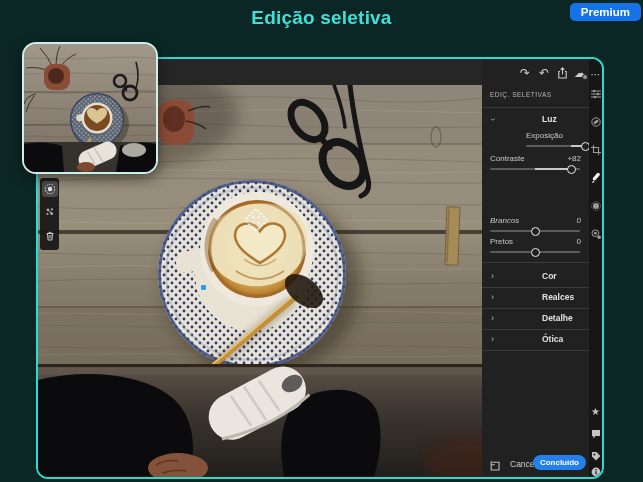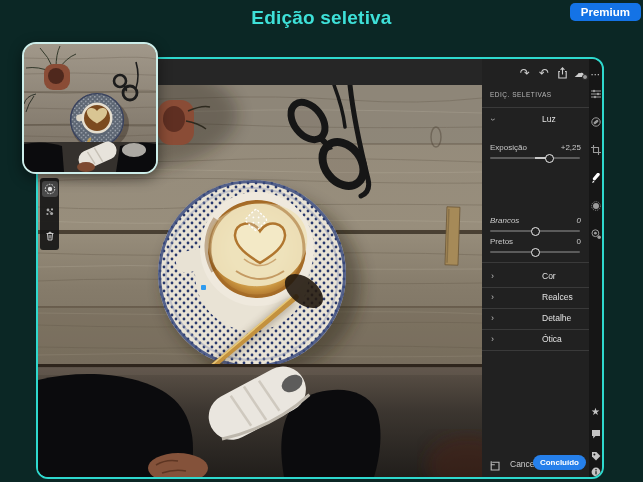--- a/index.html
+++ b/index.html
@@ -23,21 +23,21 @@
   .tb-ic{top:6px;width:16px;height:16px;color:#cfcfcf;font-size:12px;line-height:16px;text-align:center;}
   .tb-ic svg{display:block;margin:2px auto 0;}
   .cloud-badge{position:absolute;right:0;bottom:1px;width:6px;height:6px;border-radius:50%;background:#9a9a9a;border:1px solid #262626;box-sizing:border-box;}
 
   
   .panel-h{left:8px;top:32px;font-size:6.5px;letter-spacing:.5px;color:#b8b8b8;}
   .divider{left:0;width:107px;height:1px;background:#3a3a3a;}
   .sec-row{left:0;width:107px;height:16px;}
   .chev{position:absolute;left:9px;top:2px;color:#bdbdbd;font-size:9px;line-height:11px;}
   .chev.exp{transform:rotate(90deg);transform-origin:50% 50%;}
-  .sec-label{position:absolute;left:24px;top:2px;color:#e2e2e2;font-size:8.5px;font-weight:400;padding-left:36px;}
+  .sec-label{position:absolute;left:24px;top:2px;color:#e2e2e2;font-size:8.5px;font-weight:700;padding-left:36px;}
   .slider{left:0;width:107px;height:22px;}
   .s-lab{position:absolute;left:8px;top:0;color:#c9c9c9;font-size:8px;}
   .s-val{position:absolute;right:8px;top:0;color:#c9c9c9;font-size:8px;}
   .track{position:absolute;left:8px;right:9px;top:14px;height:2px;background:#5b5b5b;border-radius:1px;}
   .fill{position:absolute;top:0;height:2px;background:#c9c9c9;}
   .knob{position:absolute;top:-3.5px;width:9px;height:9px;border:1.5px solid #ececec;border-radius:50%;
         background:#212121;box-sizing:border-box;}
 
   
   .foot{left:444px;top:392px;width:107px;height:26px;background:#212121;}
@@ -251,26 +251,34 @@
     </div>
 
     <div class="abs panel-h">EDIÇ. SELETIVAS</div>
     <div class="abs divider" style="top:48px;"></div>
 
     <div class="abs sec-row" style="top:53px;">
       <span class="chev exp">›</span>
       <span class="sec-label">Luz</span>
     </div>
 
-    <div class="abs slider" style="top:84px;">
+    <div class="abs slider" style="top:72px;margin-left:36px;">
       <span class="s-lab">Exposição</span>
       <span class="s-val">+2,25</span>
       <div class="track">
           <div class="fill" style="left: 50%; width: 16%;"></div>
           <div class="knob" style="left: calc(66% - 4.5px);"></div>
+        </div>
+    </div>
+    <div class="abs slider" style="top:95px;">
+      <span class="s-lab">Contraste</span>
+      <span class="s-val">+82</span>
+      <div class="track">
+          <div class="fill" style="left: 50%; width: 41%;"></div>
+          <div class="knob" style="left: calc(91% - 4.5px);"></div>
         </div>
     </div>
     <div class="abs slider" style="top:157px;font-style:italic;">
       <span class="s-lab">Brancos</span>
       <span class="s-val">0</span>
       <div class="track">
           <div class="fill" style="left: 50%; width: 0%;"></div>
           <div class="knob" style="left: calc(50% - 4.5px);"></div>
         </div>
     </div>

